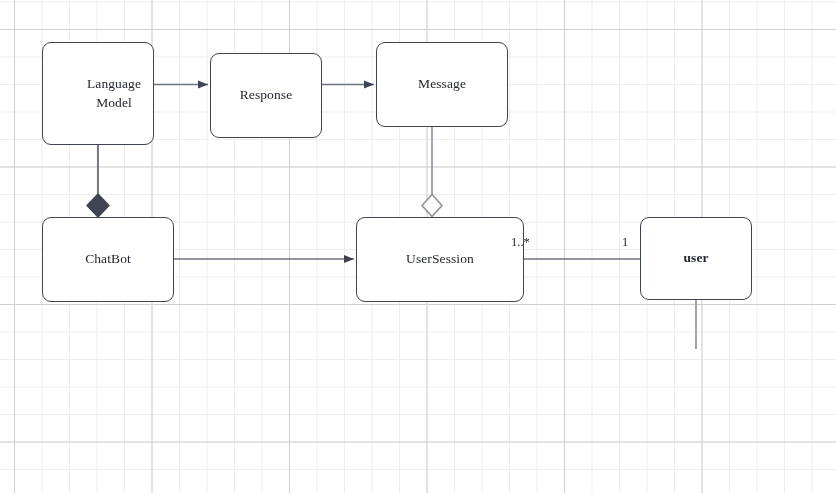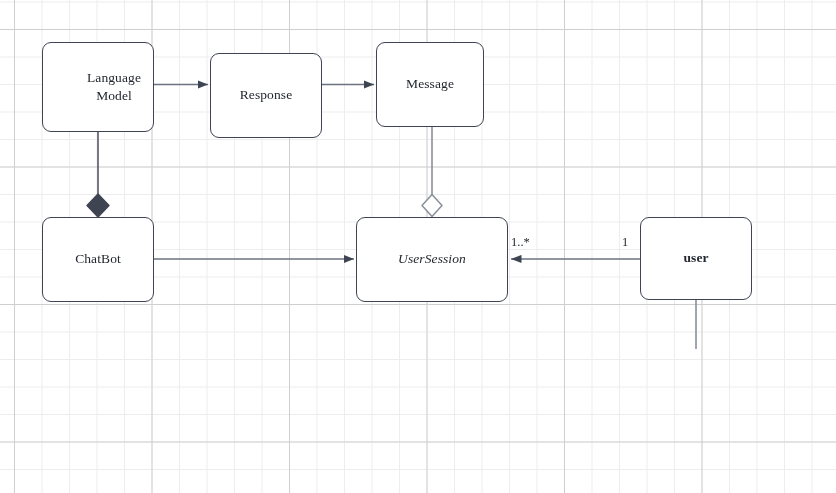--- a/index.html
+++ b/index.html
@@ -104,38 +104,38 @@
 
     <g>
       <line x1="640" y1="259" x2="511" y2="259" stroke="#6b7280" stroke-width="1.4" marker-end="url(#arrowFilled)"></line>
     </g>
 
     <g>
       <line x1="696" y1="300" x2="696" y2="349" stroke="#8a8f99" stroke-width="1.6"></line>
     </g>
   </svg>
 
-  <div class="node" style="left:42px; top:42px; width:112px; height:90px;padding-left:32px;">
+  <div class="node" style="left:42px; top:42px; width:112px; height:103px;padding-left:32px;">
     <span class="node-label">Language
 Model</span>
   </div>
 
   <div class="node" style="left:210px; top:42px; width:112px; height:85px;margin-top:11px;">
     <span class="node-label">Response</span>
   </div>
 
-  <div class="node" style="left:376px; top:42px; width:108px; height:85px;">
+  <div class="node" style="left:376px; top:42px; width:132px; height:85px;">
     <span class="node-label">Message</span>
   </div>
 
-  <div class="node" style="left:42px; top:217px; width:112px; height:85px;">
+  <div class="node" style="left:42px; top:217px; width:132px; height:85px;">
     <span class="node-label">ChatBot</span>
   </div>
 
-  <div class="node" style="left:356px; top:217px; width:152px; height:85px;font-style:italic;">
+  <div class="node" style="left:356px; top:217px; width:168px; height:85px;">
     <span class="node-label">UserSession</span>
   </div>
 
   <div class="node" style="left:640px; top:217px; width:112px; height:83px;font-weight:bold;">
     <span class="node-label">user</span>
   </div>
 
 
   <div class="mult" style="left:511px; top:235px;">1..*</div>
 

